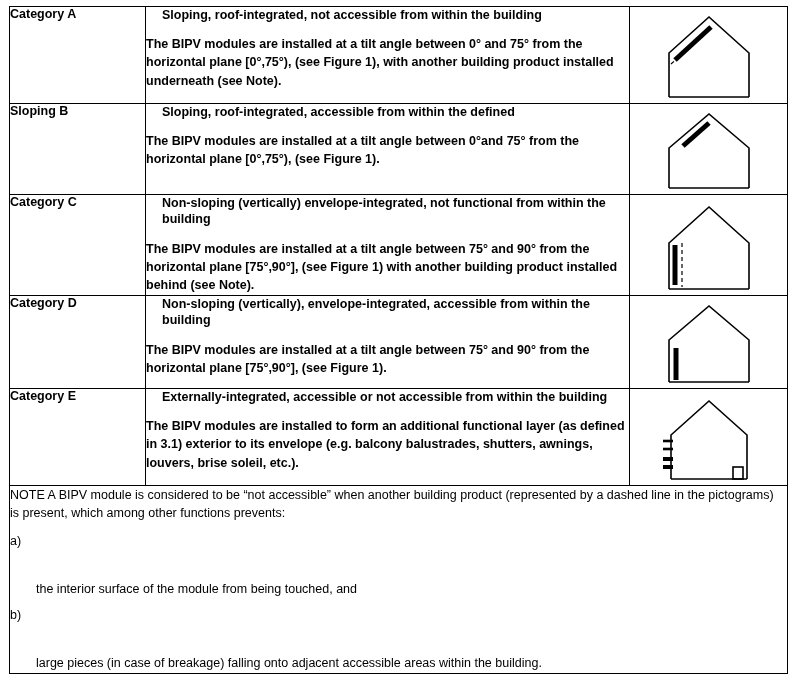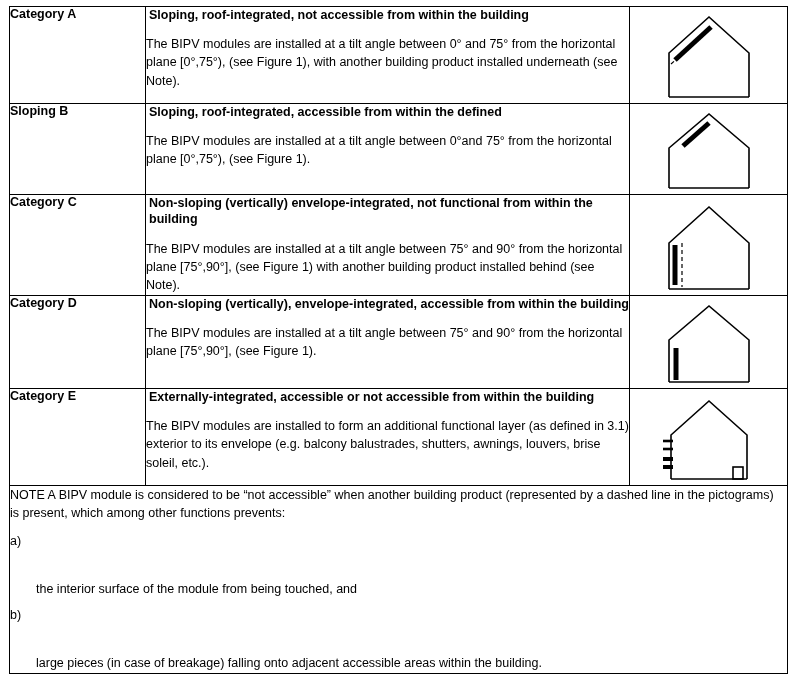--- a/index.html
+++ b/index.html
@@ -40,26 +40,27 @@
     font-size: 12.5px;
     line-height: 1.25;
   }
   .desc-cell {
     padding: 9px 12px 10px 12px;
     font-size: 12.5px;
     line-height: 1.35;
   }
   .desc-title {
     font-weight: bold;
-    margin: 0 0 12px 3px;
+    margin: 0 0 12px 16px;
     line-height: 1.3;
   }
   .desc-body {
     margin: 0;
     line-height: 1.45;
+    font-weight: bold;
   }
   .pic-cell {
     text-align: center;
     vertical-align: middle;
     padding: 4px 0 4px 0;
   }
   .pic-cell svg { display: block; margin: 0 auto; }
 
   .note-cell {
     padding: 10px 12px 12px 12px;

